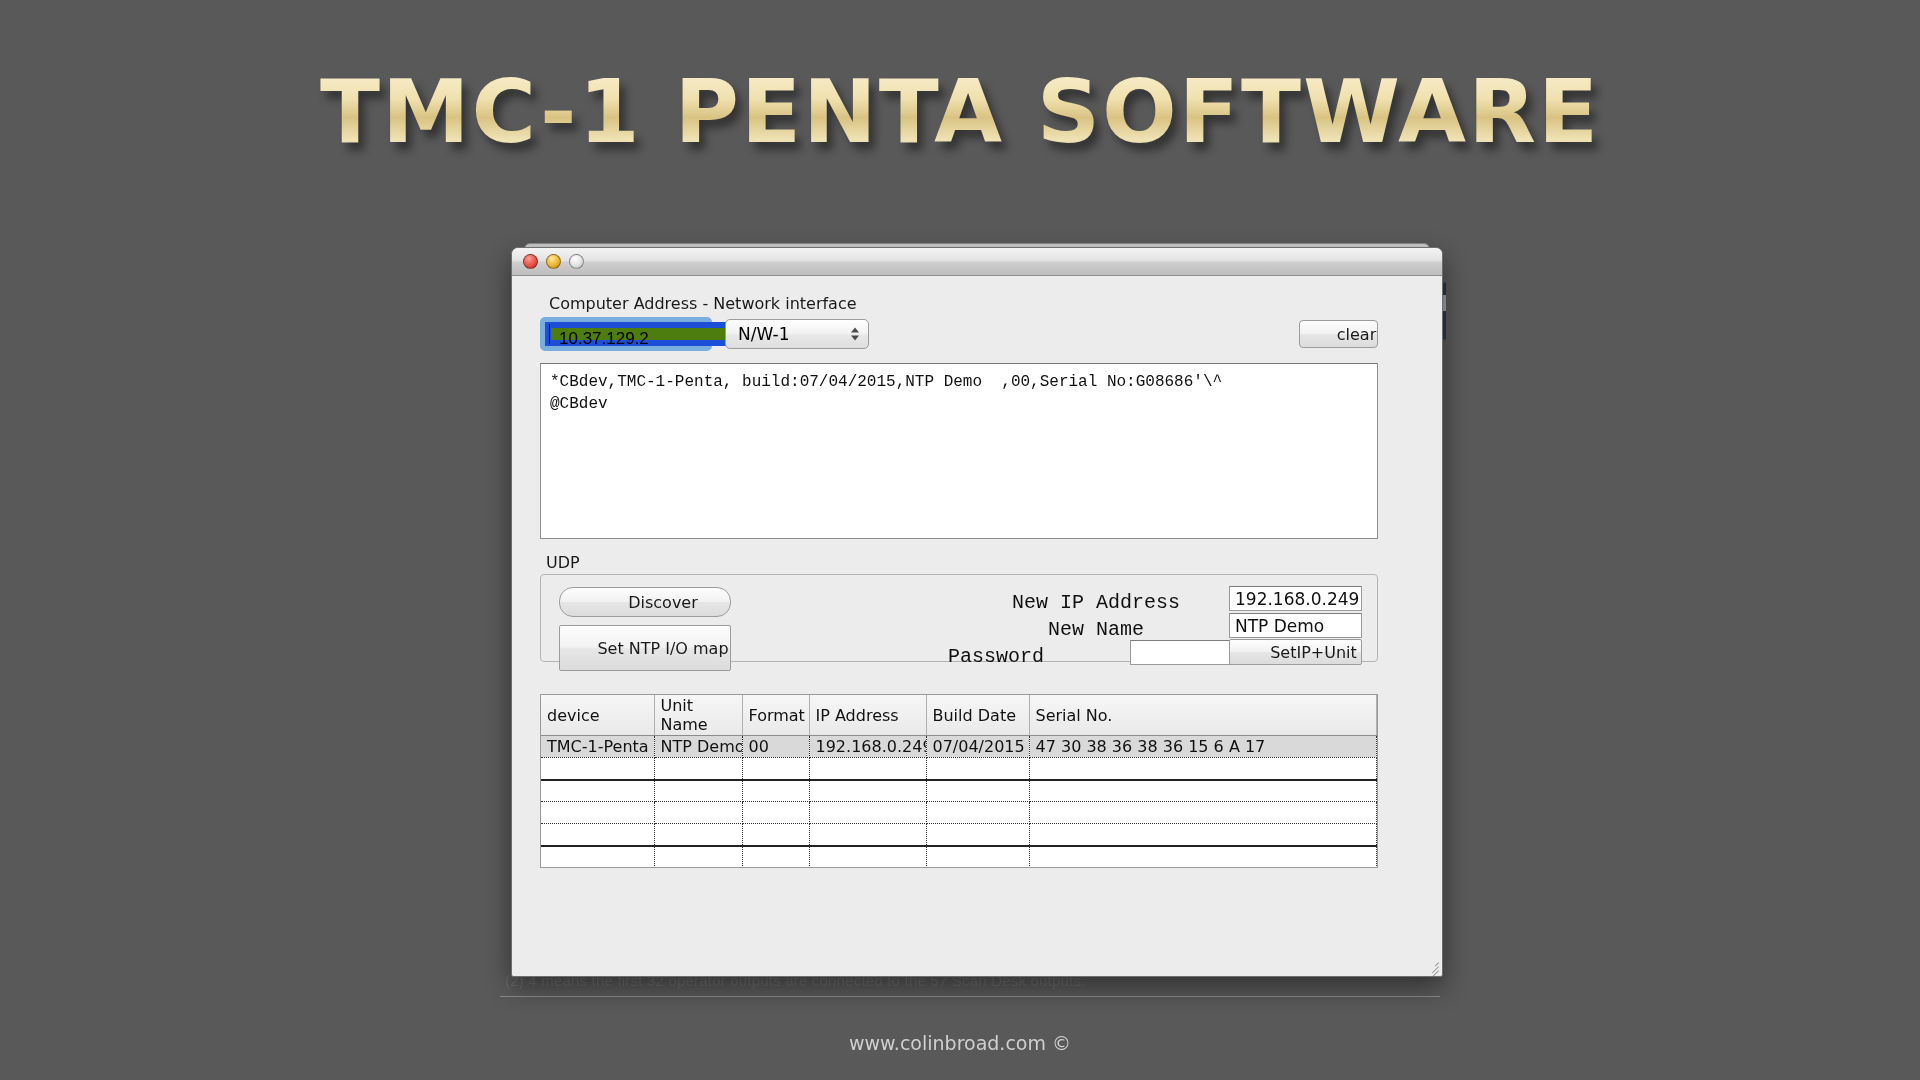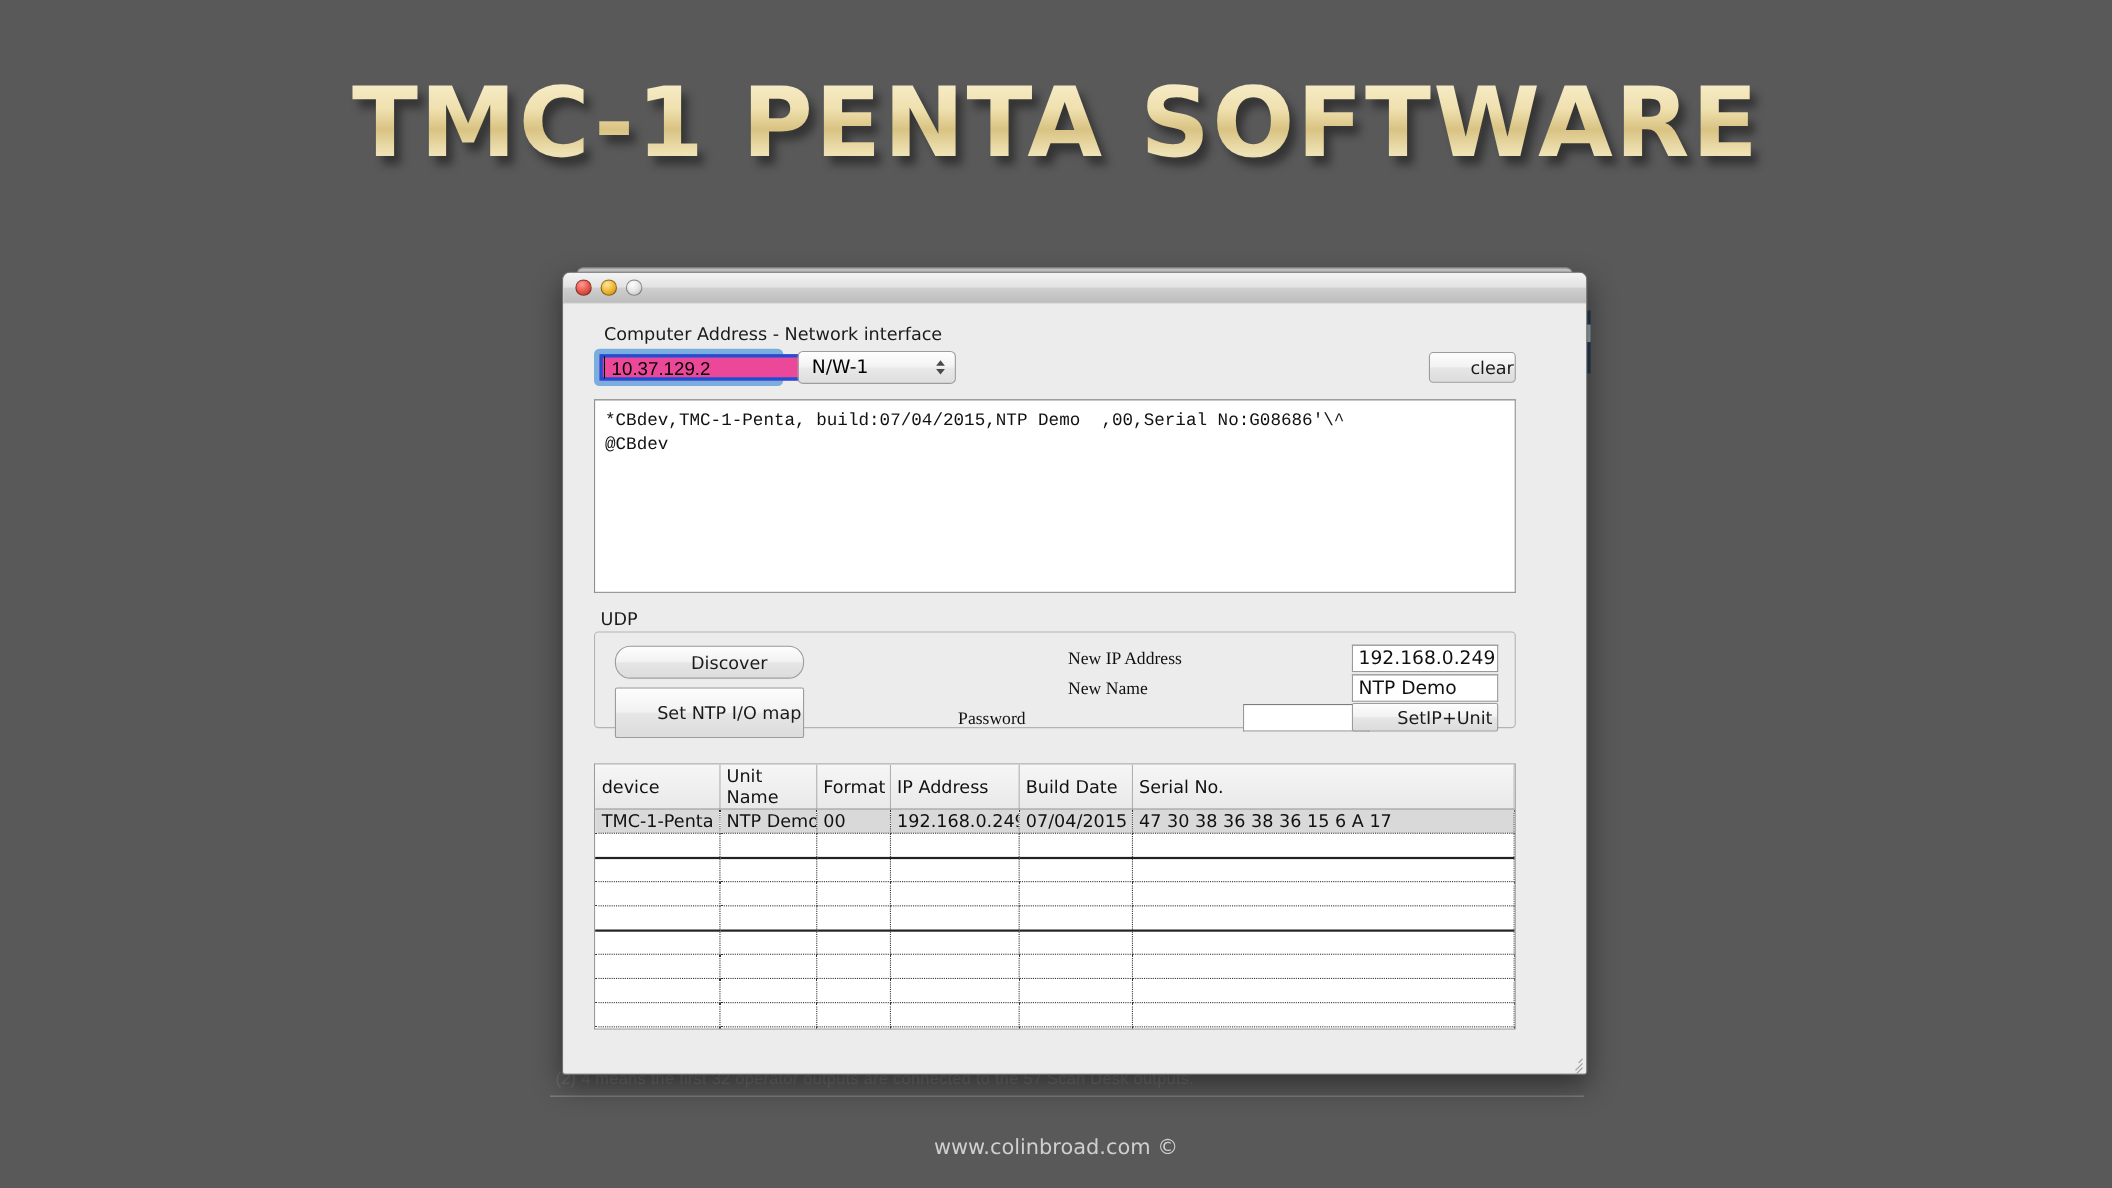--- a/index.html
+++ b/index.html
@@ -150,22 +150,22 @@
     position: absolute; left: 28px; top: 41px;
     width: 172px; height: 34px;
     border: 3px solid #7aaede;
     border-radius: 5px;
     background: #7aaede;
     padding: 0;
   }
   #ip-input {
     position: absolute; left: 2px; top: 2px;
     width: 190px; height: 24px;
-    border: 3px solid #1d4ed8;
-    background: #ec4899;
+    border: 6px solid #1d4ed8;
+    background: #4d7c0f;
     font-size: 17px;
     padding-left: 8px;
     line-height: 22px;
   }
   #ip-caret {
     position: absolute; left: 6px; top: 4px;
     width: 1px; height: 20px; background: #000;
   }
   #nw-select {
     position: absolute; left: 213px; top: 43px;
@@ -212,34 +212,34 @@
   #udp-box {
     position: absolute; left: 28px; top: 298px;
     width: 838px; height: 88px;
     border: 1px solid #b4b4b4;
     border-radius: 4px;
     background: #ececec;
   }
   #discover-btn { position: absolute; left: 18px; top: 12px; width: 172px; height: 30px; border-radius: 14px; }
   #setntp-btn   { position: absolute; left: 18px; top: 50px; width: 172px; height: 46px; }
 
-  .r-label { position: absolute; font-family: Liberation Serif, serif; font-size: 16px; color: #111; text-align: left; }
+  .r-label { position: absolute; font-family: Liberation Mono, monospace; font-size: 20px; color: #111; text-align: center; }
   #lbl-newip  { left: 430px; top: 16px; width: 250px; }
   #lbl-newname{ left: 430px; top: 43px; width: 250px; }
   #lbl-pass   { left: 330px; top: 70px; width: 250px; }
 
   #f-newip   { position: absolute; left: 688px; top: 11px;  width: 133px; height: 25px; }
   #f-newname { position: absolute; left: 688px; top: 38px;  width: 133px; height: 25px; }
   #f-pass    { position: absolute; left: 589px; top: 65px;  width: 115px; height: 25px; }
   #setip-btn { position: absolute; left: 688px; top: 64px;  width: 133px; height: 26px; }
 
   
   #table-wrap {
     position: absolute; left: 28px; top: 418px;
-    width: 838px; height: 242px;
+    width: 838px; height: 174px;
     background: #fff;
     border: 1px solid #9a9a9a;
     overflow: hidden;
   }
   table.devtable { border-collapse: collapse; width: 100%; table-layout: fixed; }
   table.devtable th {
     background: linear-gradient(180deg,#f6f6f6 0%, #e9e9e9 100%);
     border-bottom: 1px solid #8c8c8c;
     border-right: 1px solid #b0b0b0;
     font-family: "DejaVu Sans", sans-serif;

